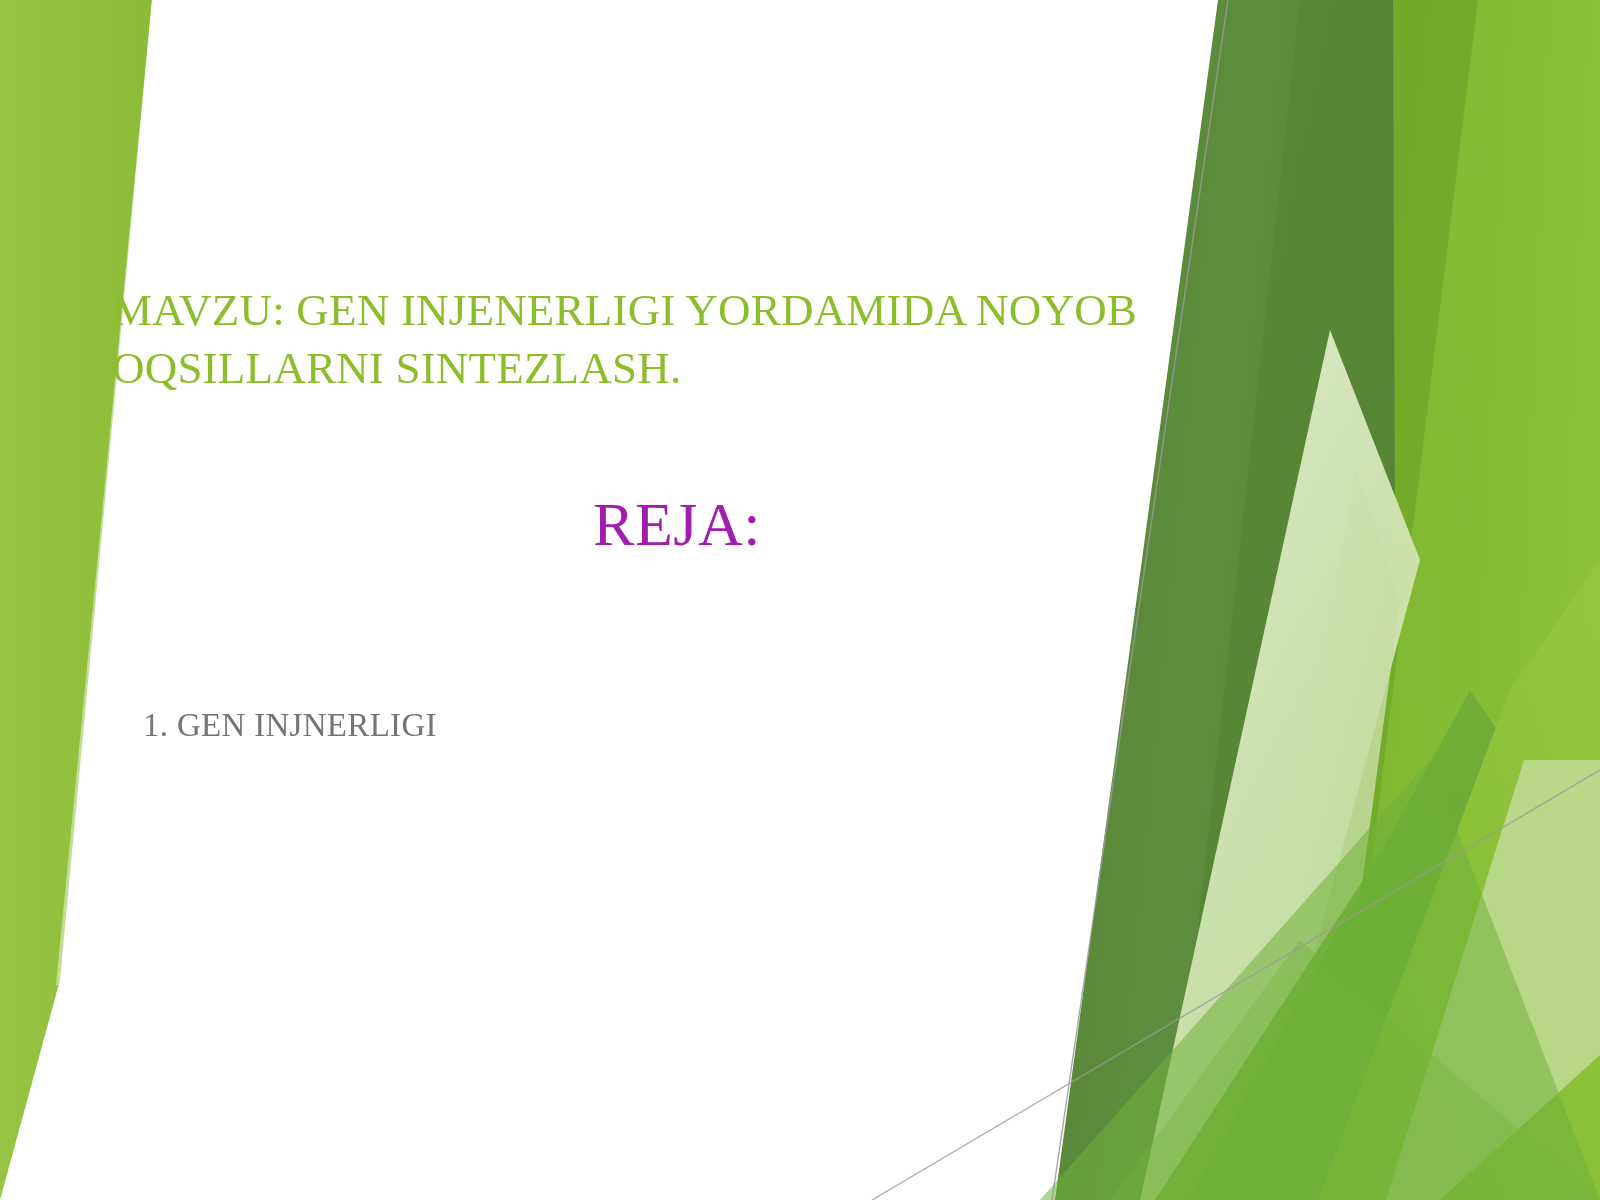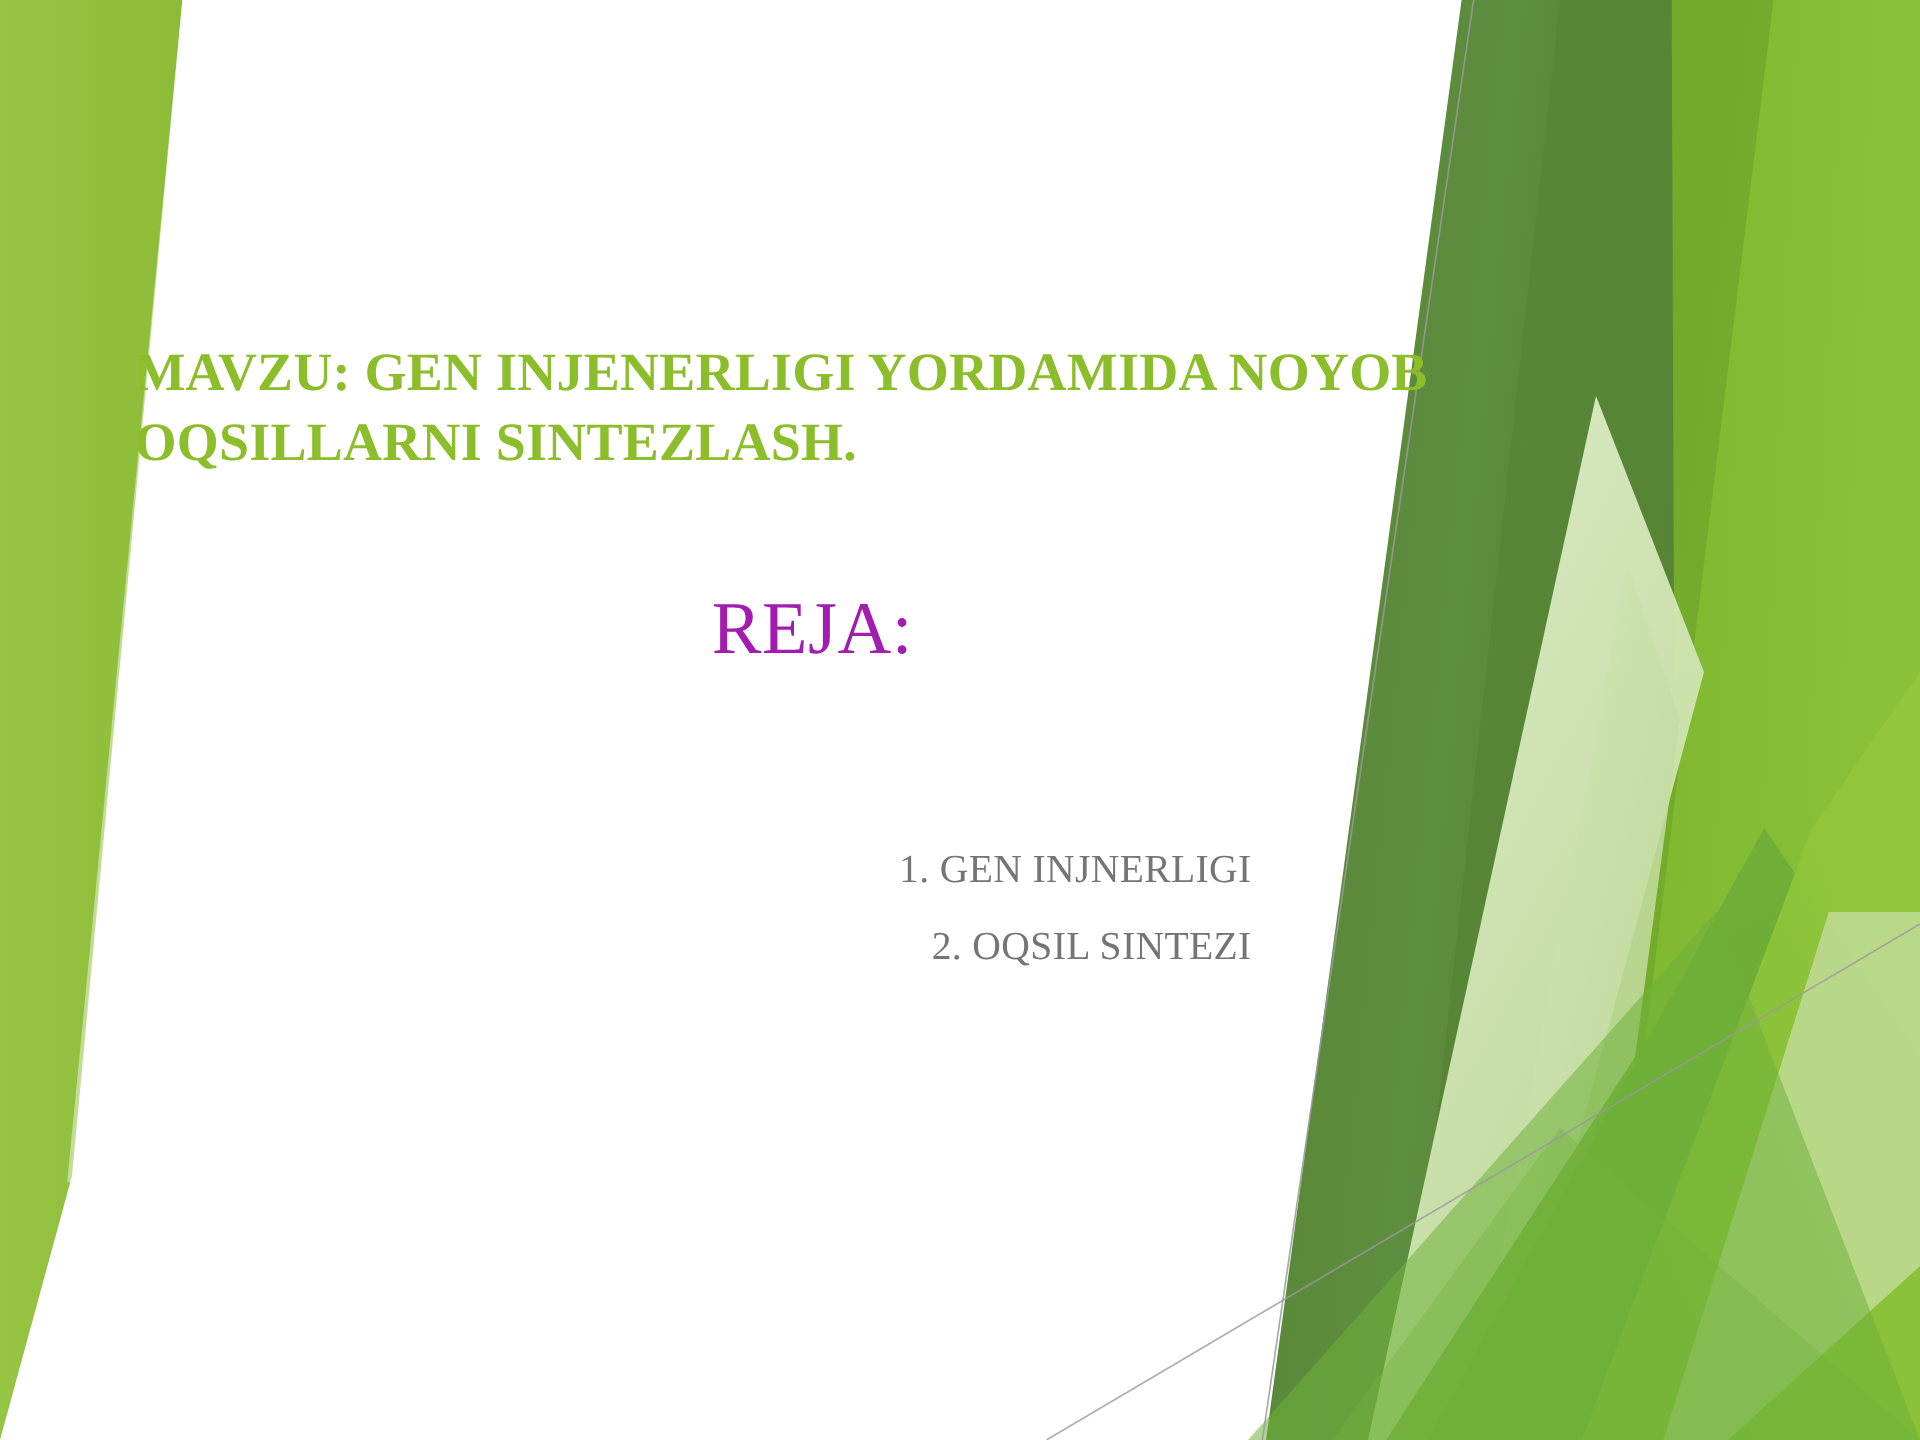--- a/index.html
+++ b/index.html
@@ -30,21 +30,21 @@
     height: 1200px;
   }
   #title-block {
     position: absolute;
     left: 112px;
     top: 282px;
     width: 1190px;
   }
   #slide-title {
     margin: 0;
-    font-weight: bold;
+    font-weight: normal;
     font-size: 45px;
     line-height: 1.28;
     letter-spacing: 0.2px;
     color: #8CBE2C;
     text-align: left;
   }
   #reja-block {
     position: absolute;
     left: 112px;
     top: 490px;
@@ -68,21 +68,20 @@
     margin: 0;
     padding: 0;
   }
   #plan-list li {
     font-size: 33px;
     line-height: 1.0;
     color: #757575;
     letter-spacing: 0.3px;
     margin: 0 0 31px 0;
     white-space: nowrap;
-    text-align: right;
   }
 </style>
 </head>
 <body>
 
 <div id="slide">
 
   <svg class="deco" viewBox="0 0 1600 1200" preserveAspectRatio="none" xmlns="http://www.w3.org/2000/svg">
 
     <defs>
@@ -175,17 +174,16 @@
     <div id="title-block">
       <h1 id="slide-title">MAVZU: GEN INJENERLIGI YORDAMIDA NOYOB OQSILLARNI SINTEZLASH.</h1>
     </div>
 
     <div id="reja-block">
       <h2 id="reja-heading">REJA:</h2>
     </div>
 
     <ul id="plan-list">
       <li>1. GEN INJNERLIGI</li>
-      <li>2. OQSIL SINTEZI</li>
     </ul>
 
   </div>
 </div>
 
 </body></html>

